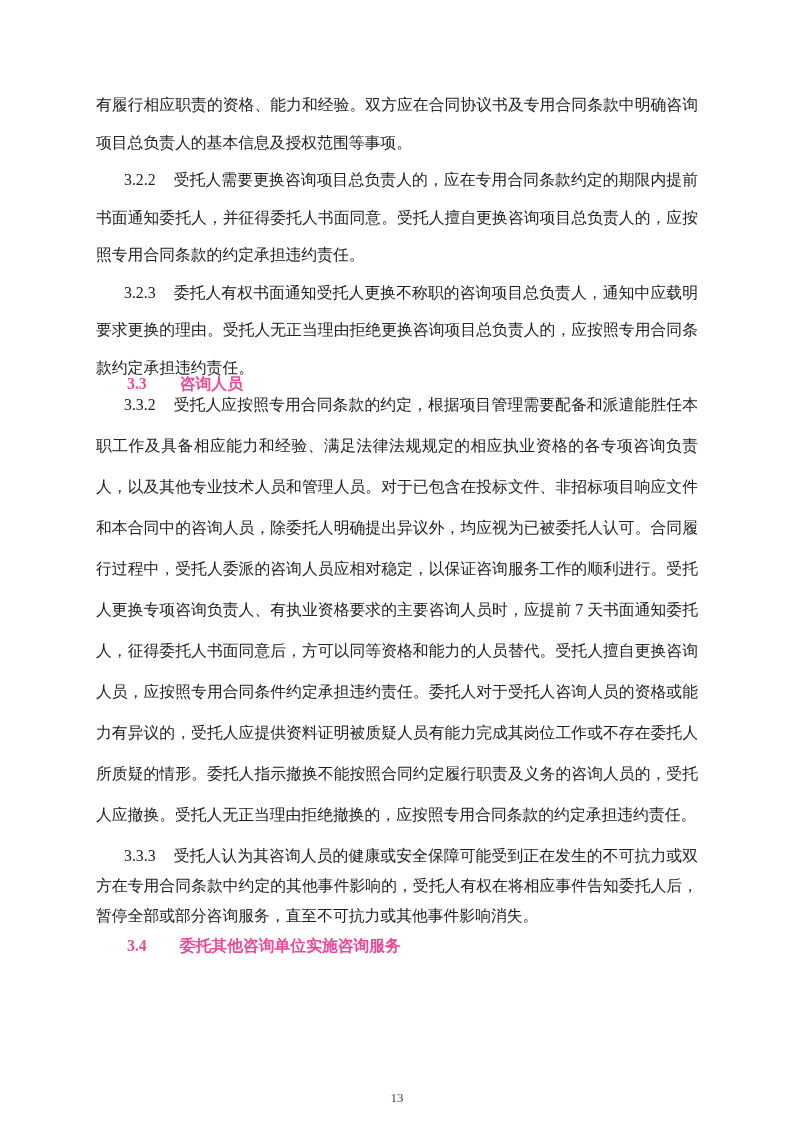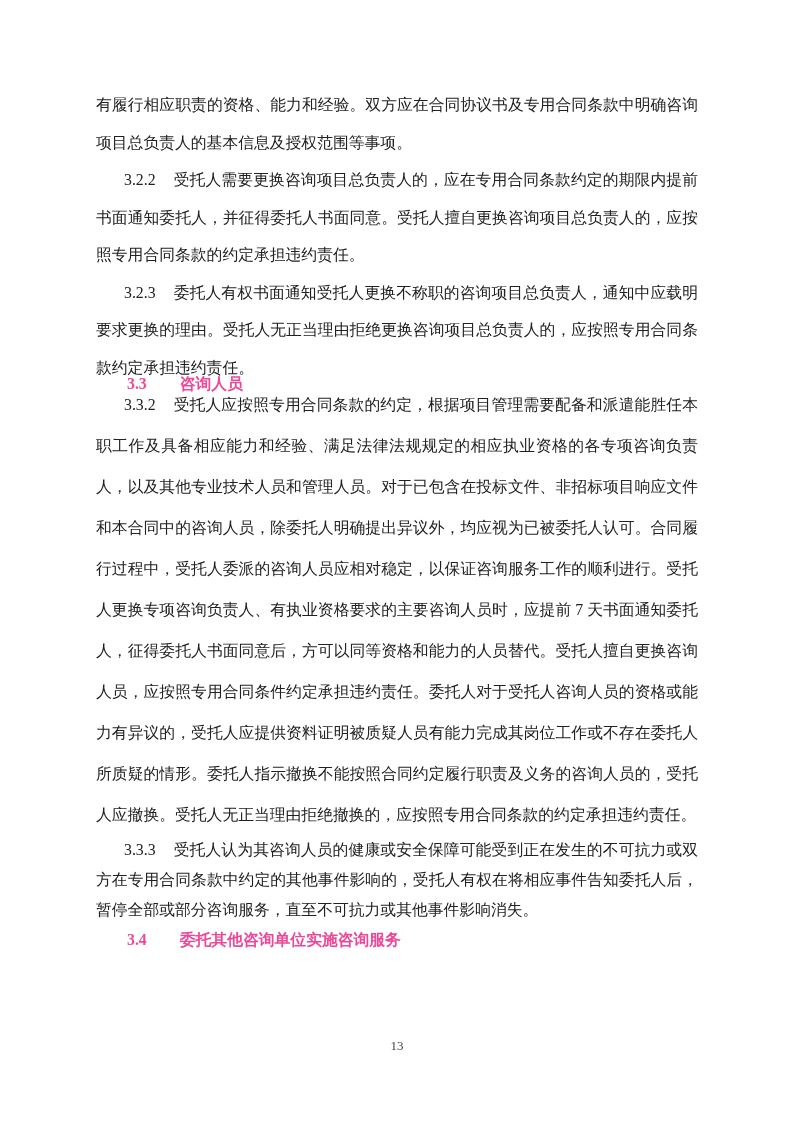--- a/index.html
+++ b/index.html
@@ -45,26 +45,26 @@
     font-weight: bold;
     line-height: 20px;
     text-indent: 31px;
     color: #ec4899;
   }
   .heading .num { margin-right: 33px; }
 
   .h-33 { margin-top: -12px; }
   .p-331 { margin-top: 9px; }
   .p-332 { margin-top: -10px; }
-  .p-333 { }
+  .p-333 { margin-top: 6px; }
   .h-34 { margin-top: 5px; }
 
   .page-number {
     position: absolute;
-    top: 1036px;
+    top: 1088px;
     left: 0;
     width: 794px;
     text-align: center;
     font-size: 13px;
     line-height: 20px;
     color: #444444;
   }
 </style>
 </head>
 <body>

